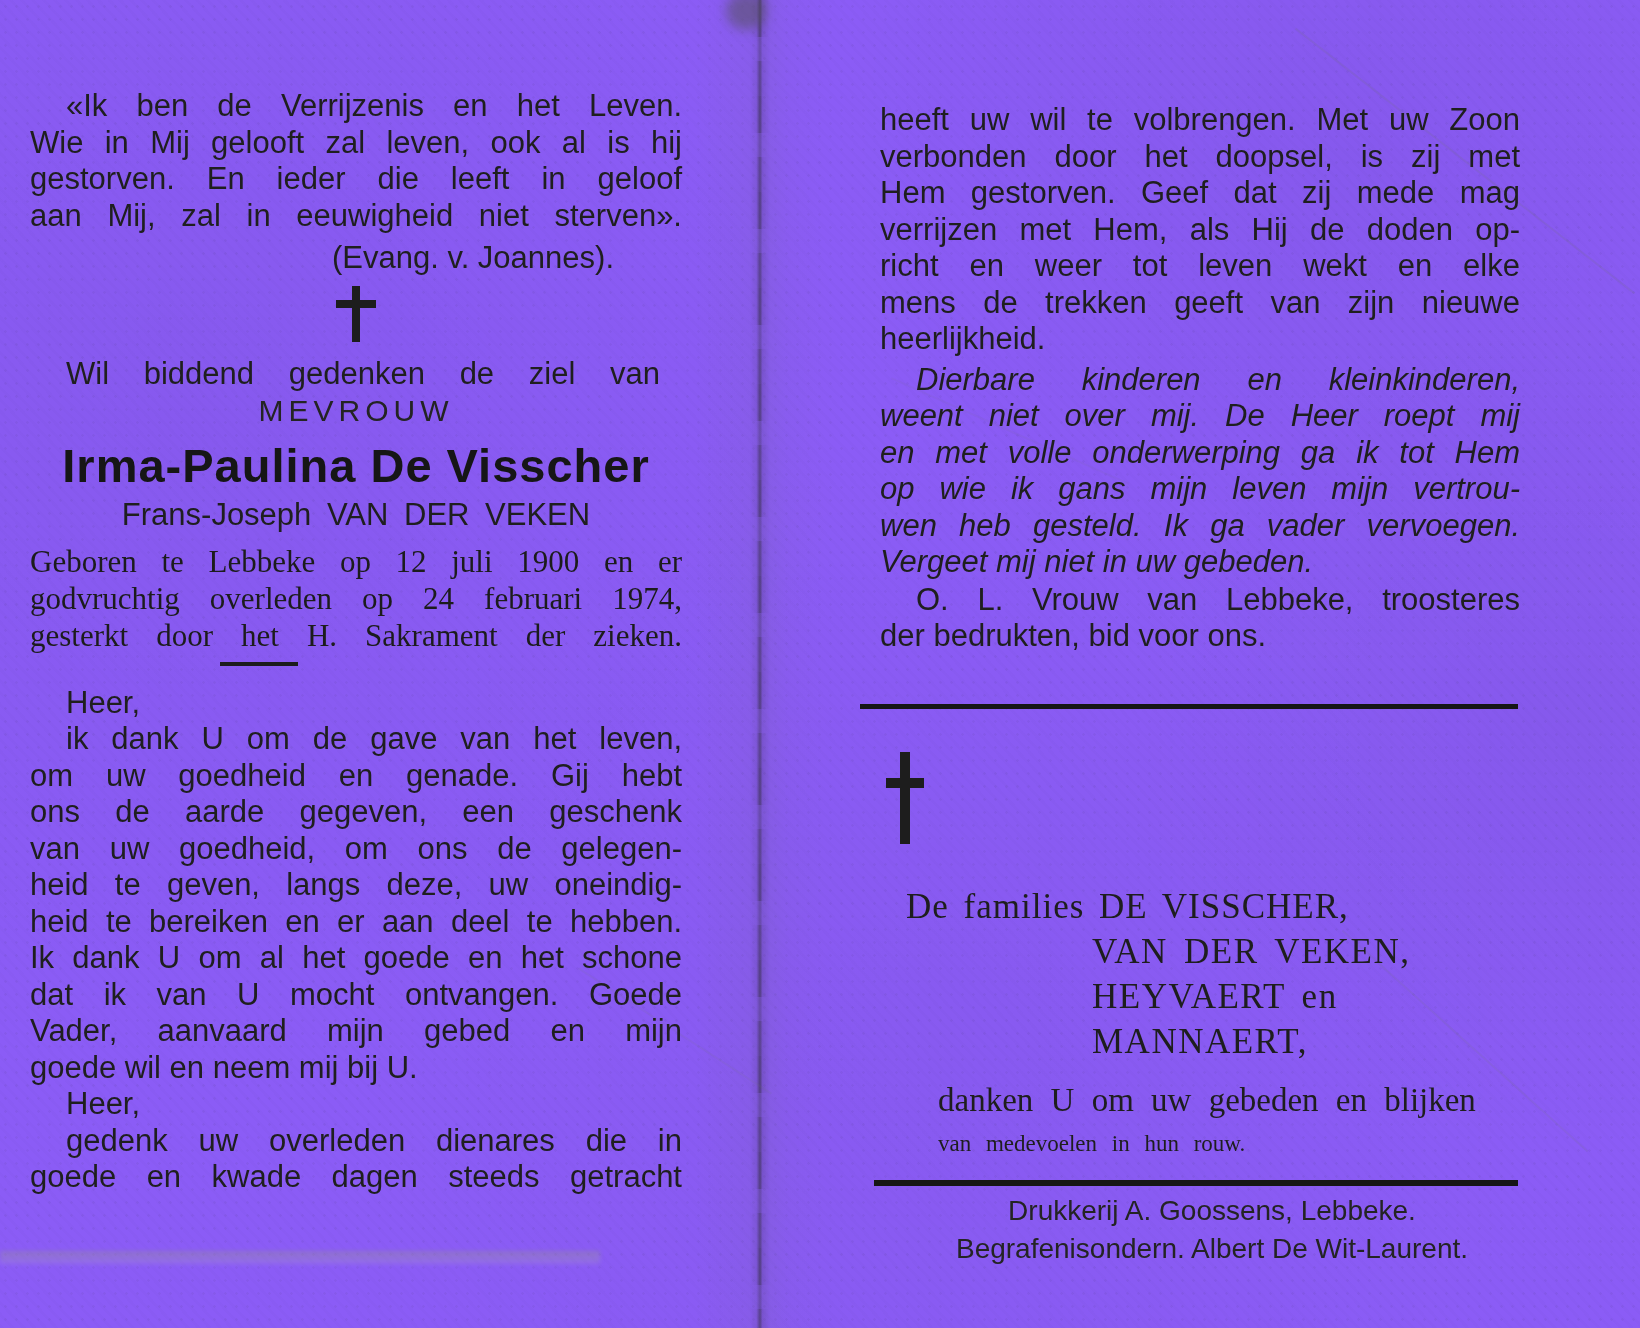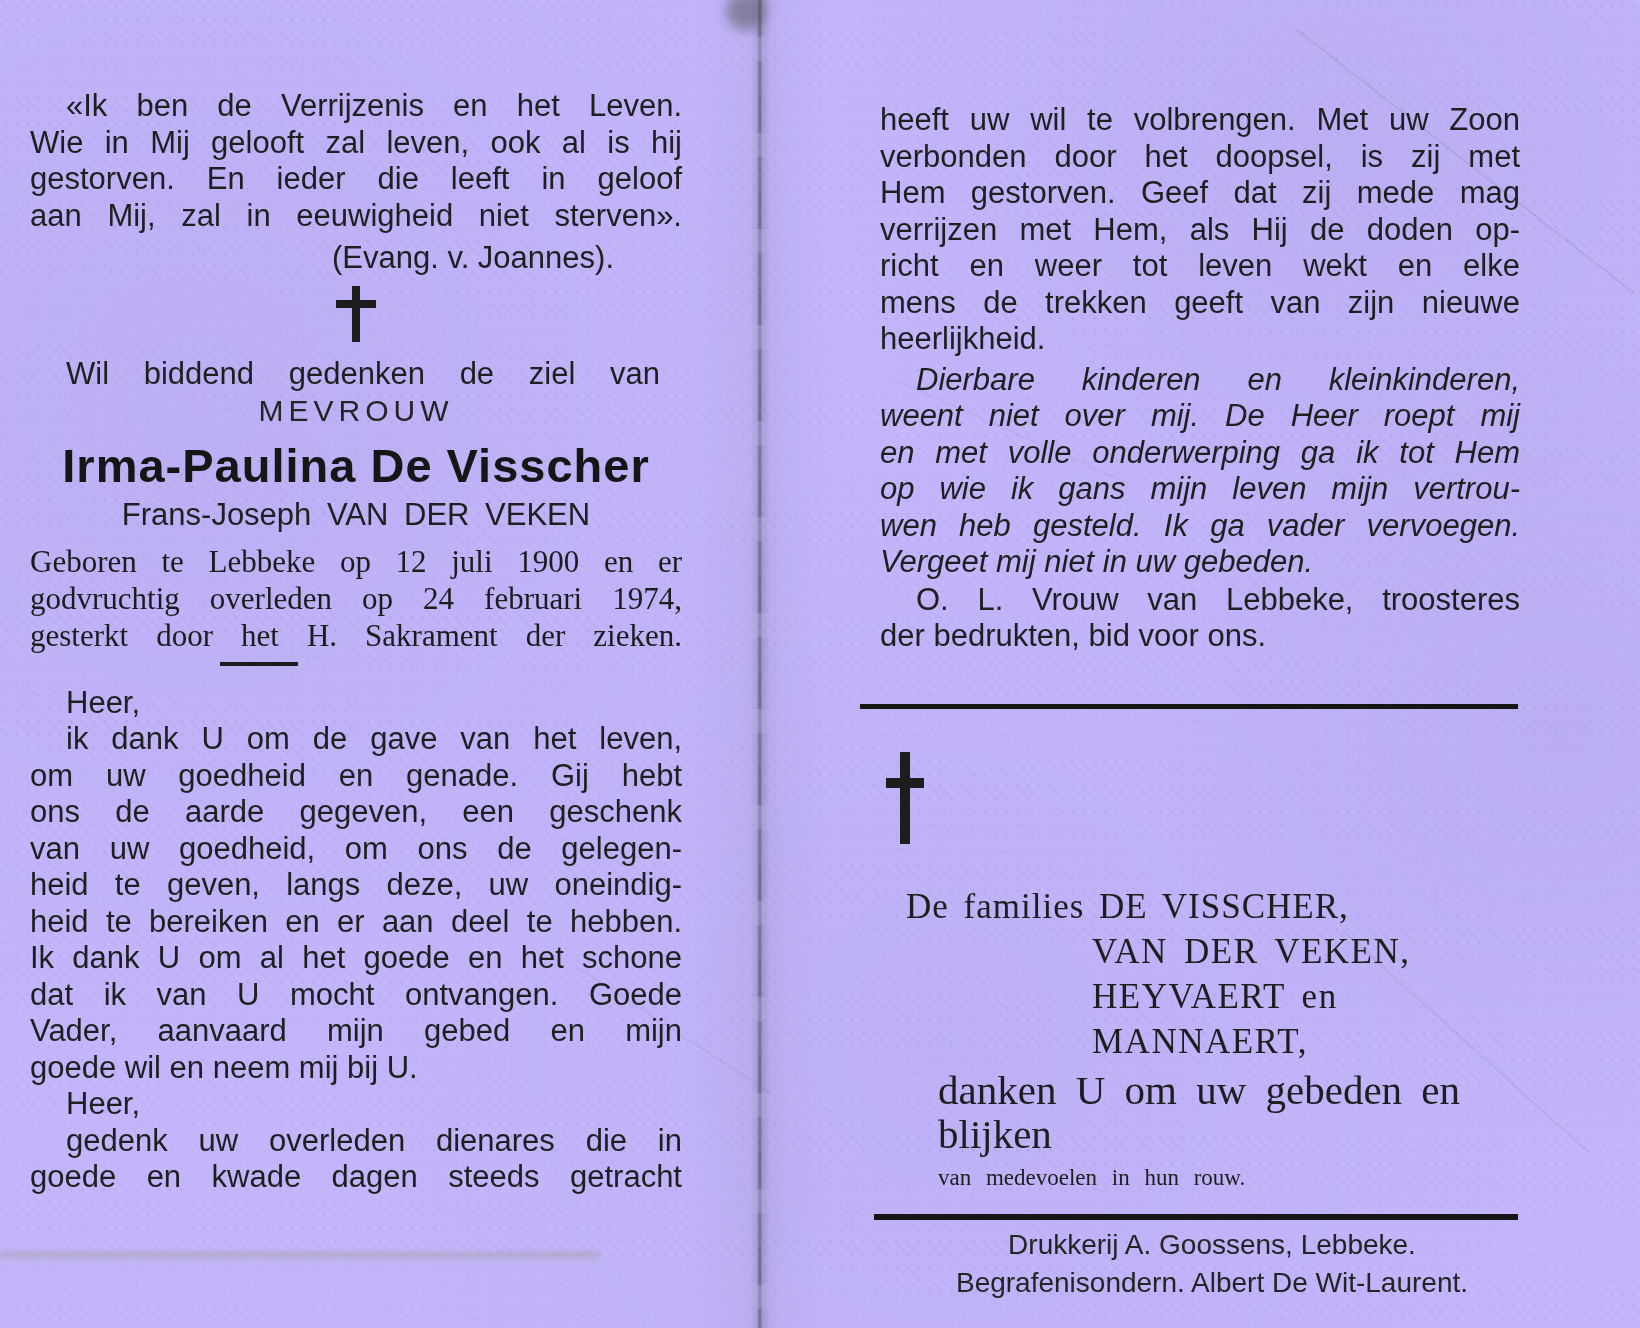--- a/index.html
+++ b/index.html
@@ -1,20 +1,20 @@
 <!DOCTYPE html>
 <html><head>
 <meta charset="utf-8">
 <style>
   html,body { margin:0; padding:0; }
   .scan {
     position: relative;
     width: 1640px;
     height: 1328px;
-    background: #c4b5fd;
+    background: #8b5cf6;
     overflow: hidden;
     color: #222;
     font-family: "Liberation Sans", sans-serif;
   }
   
   .paper-noise {
     position:absolute; inset:0; pointer-events:none;
     background-image:
       radial-gradient(rgba(40,40,40,.05) 1px, transparent 1.4px),
       radial-gradient(circle at 12% 30%, rgba(0,0,0,.03), transparent 40%),
@@ -95,21 +95,21 @@
   .para-r3 { margin-top:1px; }
   .rule-heavy-1 { margin:49px 0 0 2px; width:658px; height:5px; background:#161616; padding:0 !important; }
   .cross-right { margin:43px 0 0 28px; width:38px; height:92px; padding:0 !important; }
   .cross-right .vbar { left:14px; top:0; width:10px; height:92px; }
   .cross-right .hbar { left:0; top:26px; width:38px; height:10px; }
   .family-block { font-family:"Liberation Serif", serif; color:#1e1e1e; }
   .families-intro { margin-top:40px; font-size:35px; line-height:45px; letter-spacing:1px;
                     padding-left:26px !important; word-spacing:5px; }
   .family-name { font-size:35px; line-height:45px; letter-spacing:1.5px;
                  padding-left:212px !important; word-spacing:6px; }
-  .thanks-1 { margin-top:4px; font-size:41px; line-height:44px; word-spacing:9px;
+  .thanks-1 { margin-top:14px; font-size:33px; line-height:44px; word-spacing:9px;
               padding-left:58px !important; }
   .thanks-2 { font-size:23px; line-height:44px; word-spacing:9px; padding-left:58px !important; }
   .rule-heavy-2 { margin:14px 0 0 16px; width:644px; height:6px; background:#161616; padding:0 !important; }
   .printer { margin-top:11px; font-size:28px; line-height:27.5px; text-align:center;
              padding-left:46px !important; color:#242424; }
 </style>
 </head>
 <body>
 
 <div class="scan">

